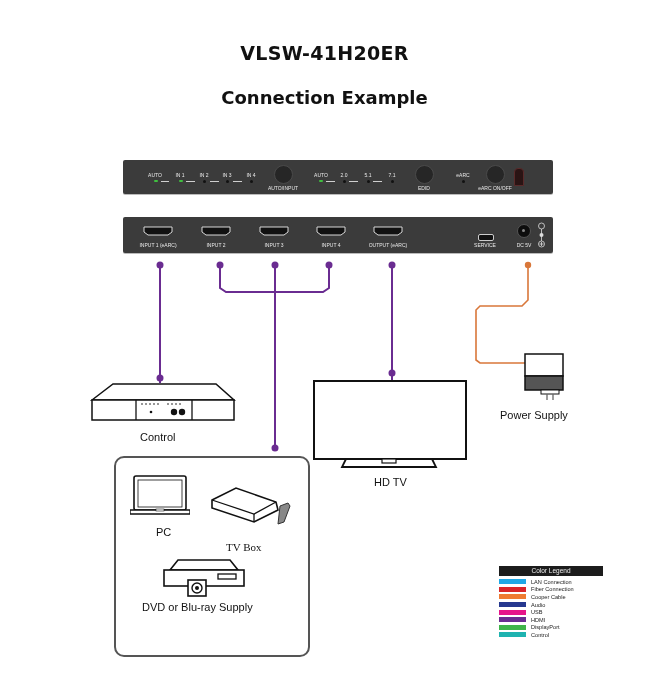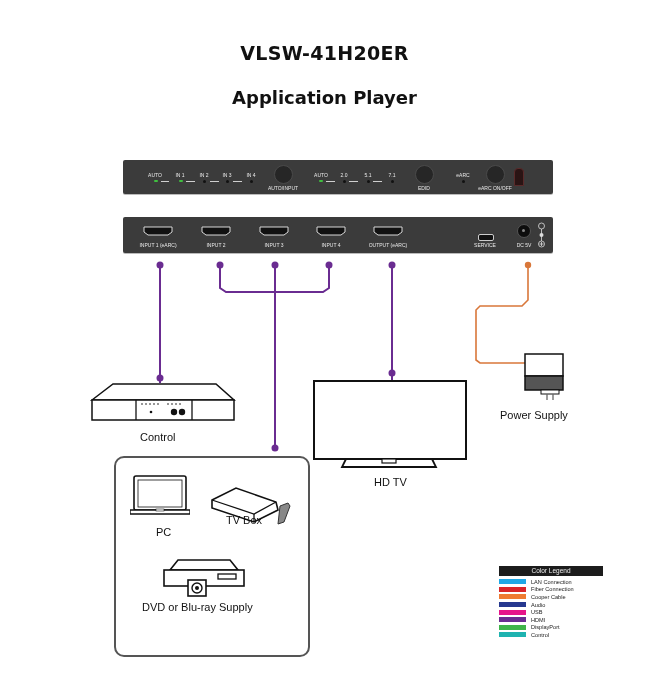--- a/index.html
+++ b/index.html
@@ -19,21 +19,21 @@
   .legend{left:499px;top:566px;width:104px;}
   .legend-h{background:#1c1c1c;color:#eee;font-size:6.5px;text-align:center;height:10px;line-height:10px;}
   .lrow{display:flex;align-items:center;height:7.6px;}
   .sw{width:27px;height:5px;margin-right:5px;}
   .lt{font-size:5.6px;color:#222;}
 </style>
 </head>
 <body>
 
 <div id="t1" class="abs title">VLSW-41H20ER</div>
-<div id="t2" class="abs title">Application Player</div>
+<div id="t2" class="abs title">Connection Example</div>
 
 <div class="abs panel" style="left:123px;top:160px;width:430px;height:34px;">
   <span class="lbl" style="left:32px;top:12px;">AUTO</span>
   <span class="led on" style="left:31px;top:20px;"></span>
   <span class="dash" style="left:38px;top:21px;width:8px;"></span>
   <span class="lbl" style="left:57px;top:12px;">IN 1</span>
   <span class="led on" style="left:56px;top:20px;"></span>
   <span class="dash" style="left:63px;top:21px;width:9px;"></span>
   <span class="lbl" style="left:81px;top:12px;">IN 2</span>
   <span class="led" style="left:80px;top:20px;"></span>
@@ -176,21 +176,21 @@
     <rect x="26" y="35" width="8" height="2" fill="#fff" stroke="#111" stroke-width="0.6"></rect>
   </svg>
   <div class="devlbl" style="left:40px;top:68px;">PC</div>
 
   <svg class="abs" style="left:94px;top:28px;width:92px;height:40px;" viewBox="0 0 92 40">
     <path d="M2 14 L26 2 L66 16 L68 24 L44 36 L2 22 Z" fill="#fff" stroke="#111" stroke-width="1.6"></path>
     <path d="M2 14 L44 28 L66 16" fill="none" stroke="#111" stroke-width="1.3"></path>
     <line x1="44" y1="28" x2="44" y2="36" stroke="#111" stroke-width="1.3"></line>
     <path d="M70 20 L78 17 L80 20 L74 36 L68 38 Z" fill="#888" stroke="#333" stroke-width="1"></path>
   </svg>
-  <div class="devlbl" style="left:110px;top:56px;">TV Box</div>
+  <div class="devlbl" style="left:110px;top:83px;font-family:Liberation Serif, serif;">TV Box</div>
 
   <svg class="abs" style="left:46px;top:100px;width:84px;height:40px;" viewBox="0 0 84 40">
     <path d="M8 12 L16 2 H68 L76 12 Z" fill="#fff" stroke="#111" stroke-width="1.6"></path>
     <rect x="2" y="12" width="80" height="16" fill="#fff" stroke="#111" stroke-width="1.6"></rect>
     <rect x="26" y="22" width="18" height="16" fill="#fff" stroke="#111" stroke-width="1.6"></rect>
     <circle cx="35" cy="30" r="5" fill="#fff" stroke="#111" stroke-width="1.4"></circle>
     <circle cx="35" cy="30" r="2" fill="#111"></circle>
     <rect x="56" y="16" width="18" height="5" fill="#fff" stroke="#111" stroke-width="1.3"></rect>
   </svg>
   <div class="devlbl" style="left:26px;top:143px;">DVD or Blu-ray Supply</div>

